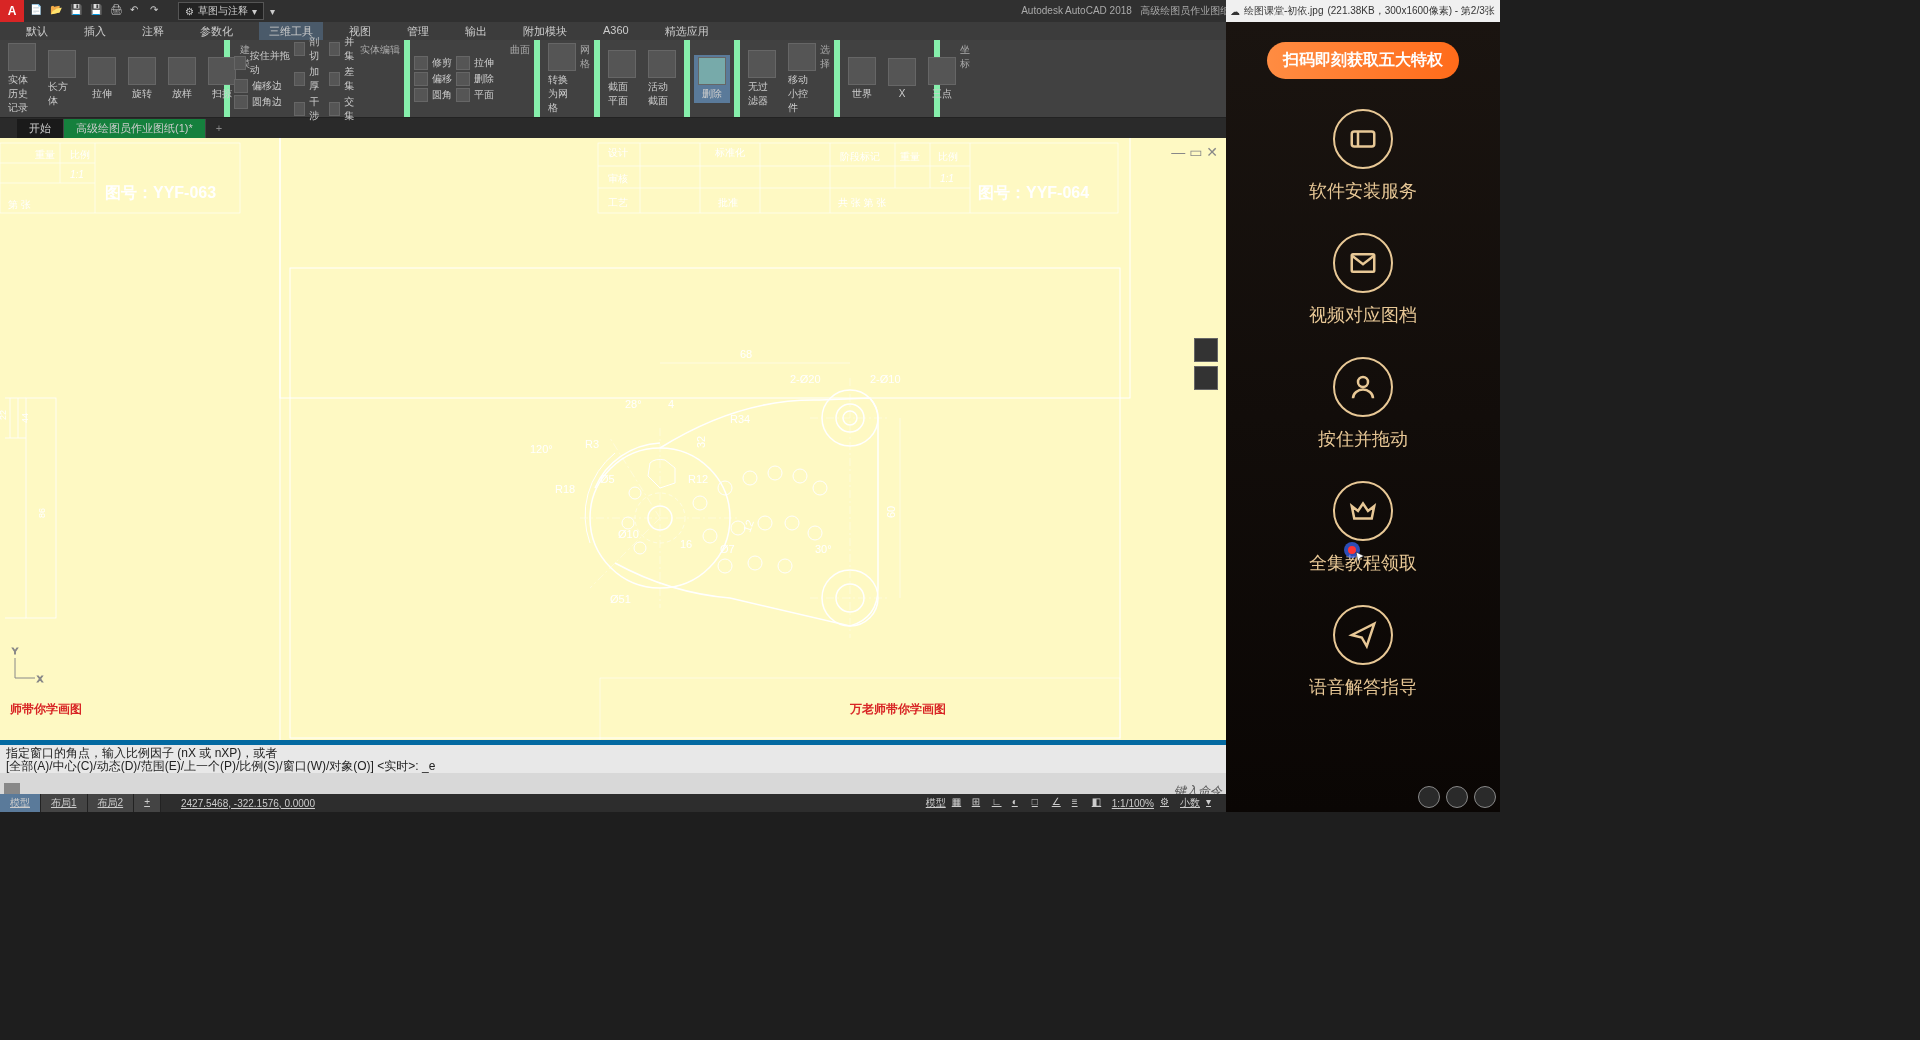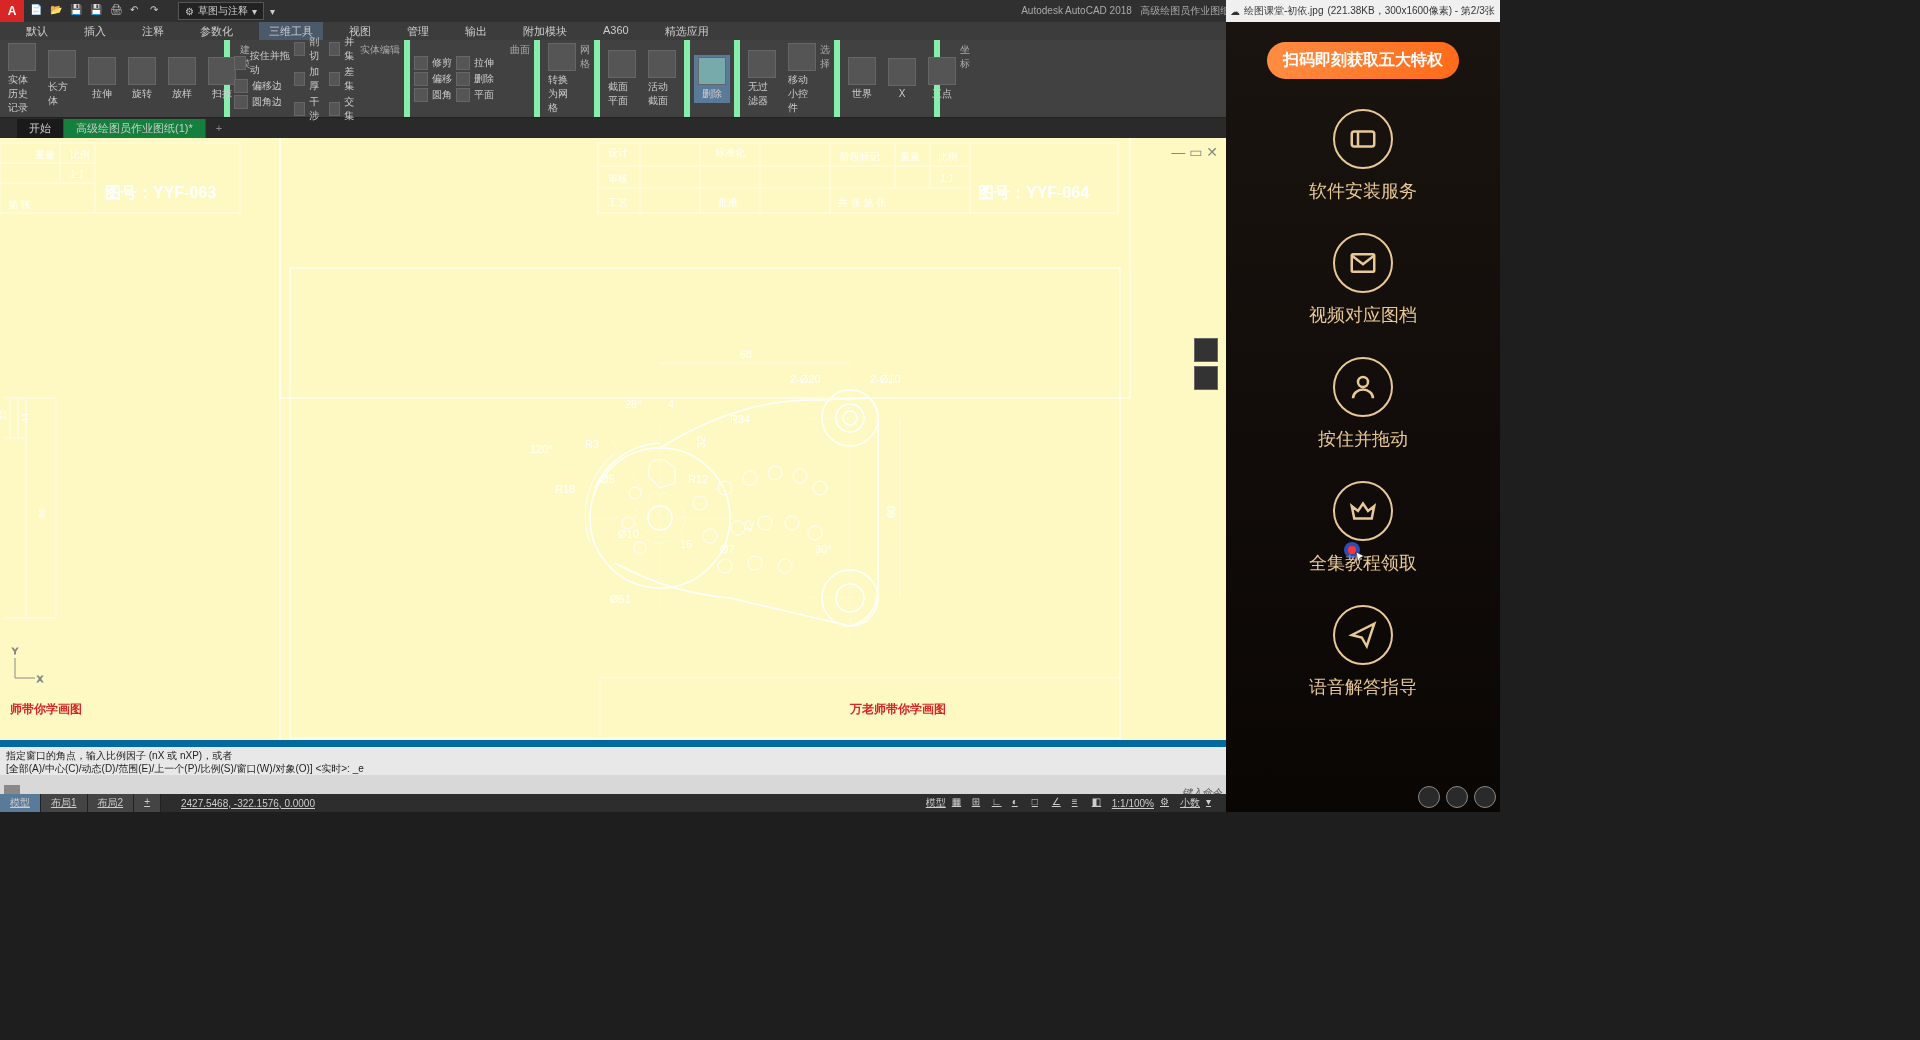--- a/index.html
+++ b/index.html
@@ -36,21 +36,21 @@
 .filetabs { height: 20px; background: #2a2a2a; display: flex; align-items: center; color: #ccc; font-size: 11px; padding-left: 17px; }
 .filetabs .tab { padding: 2px 12px; background: #1a1a1a; border-right: 1px solid #444; }
 .filetabs .tab.active { background: #15803d; }
 .filetabs .plus { padding: 2px 10px; color: #888; }
 
 
 .drawing { position: absolute; top: 138px; left: 0; right: 274px; bottom: 72px; background: #fef9c3; overflow: hidden; }
 .drawing svg { width: 100%; height: 100%; }
 
 
-.cmdarea { position: absolute; bottom: 18px; left: 0; right: 274px; height: 54px; background: #3a3a3a; color: #ccc; font-size: 10px; border-top: 7px solid #0369a1; }
+.cmdarea { position: absolute; bottom: 18px; left: 0; right: 274px; height: 54px; background: #3a3a3a; color: #ccc; font-size: 12px; border-top: 5px solid #0369a1; }
 .cmdarea .history { padding: 2px 6px; line-height: 13px; background: #e8e8e8; color: #222; height: 28px; }
 .cmdarea .input { display: flex; align-items: center; padding: 18px 4px; background: #d8d8d8; color: #555; height: 22px; justify-content: space-between; }
 .cmdarea .input .prompt { width: 16px; height: 16px; background: #888; margin-right: 4px; }
 
 
 .statusbar { position: absolute; bottom: 0; left: 0; right: 274px; height: 18px; background: #2d2d2d; color: #ccc; font-size: 10px; display: flex; align-items: center; text-decoration: underline; }
 .statusbar .tabs { display: flex; }
 .statusbar .tabs span { padding: 2px 10px; background: #444; border-right: 1px solid #222; }
 .statusbar .tabs span.active { background: #5a7a9a; }
 .statusbar .coords { margin-left: 20px; }

